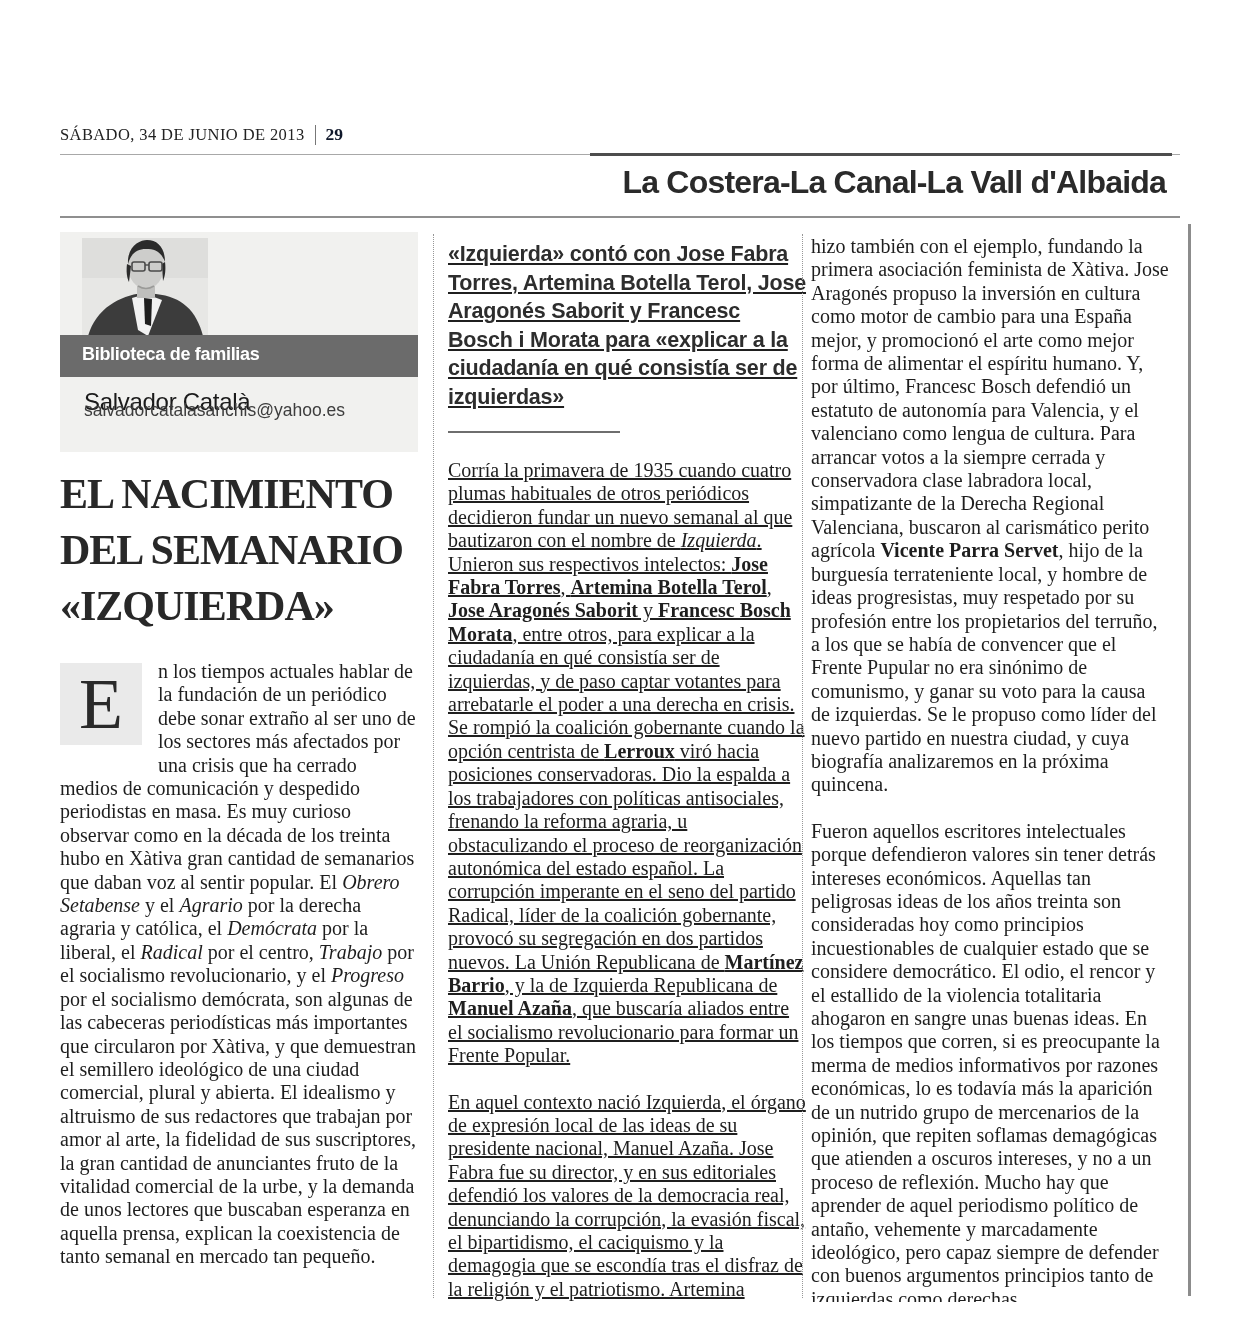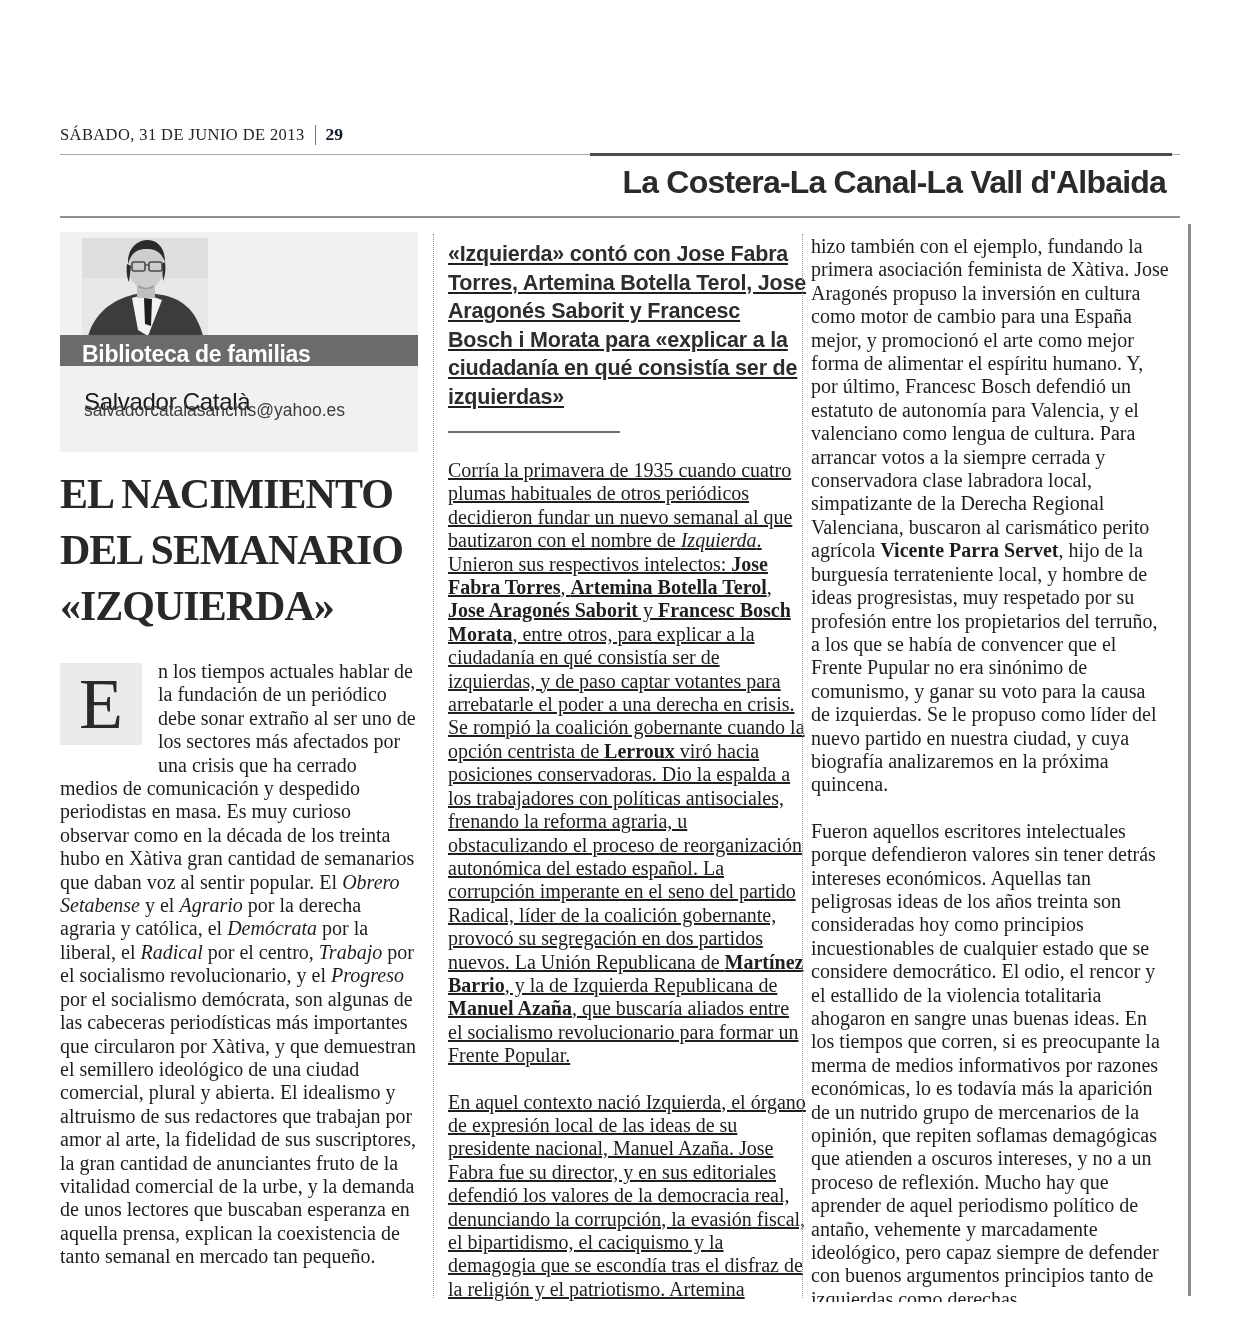--- a/index.html
+++ b/index.html
@@ -29,22 +29,22 @@
   .columns{position:absolute;top:232px;left:60px;width:1120px;height:1070px;display:flex;overflow:hidden;}
   .col{width:358px;position:relative;}
   .col2{margin-left:30px;text-decoration:underline;}
   .col3{margin-left:5px;}
   .vdiv{position:absolute;top:2px;bottom:4px;border-left:1px dotted #979797;}
   .col2 .vdiv{left:-15px;}
   .col3 .vdiv{left:-9px;}
   
   .author-box{position:relative;height:220px;background:#f1f1ef;}
   .photo{position:absolute;left:22px;top:6px;}
-  .kicker{position:absolute;top:103px;left:0;right:0;height:31px;background:#6b6b6b;
-    color:#ffffff;font-weight:bold;font-size:23px;line-height:38px;padding-left:22px;
+  .kicker{position:absolute;top:103px;left:0;right:0;height:42px;background:#6b6b6b;
+    color:#ffffff;font-weight:bold;font-size:18px;line-height:38px;padding-left:22px;
     letter-spacing:-0.3px;box-sizing:border-box;}
   .author-name{position:absolute;top:156px;left:24px;font-weight:normal;font-size:24px;
     letter-spacing:-0.3px;color:#1a1a1a;}
   .author-email{position:absolute;top:168px;left:24px;font-size:17.5px;color:#3d3d3d;}
   .headline{margin:14px 0 0 0;font-family:"Liberation Serif",serif;font-weight:bold;
     font-size:42px;line-height:56px;letter-spacing:-1px;color:#282828;}
   
   .body-text{font-family:"Liberation Serif",serif;font-size:20px;line-height:23.4px;
     color:#1e1e1e;text-align:left;}
   .col1 .body-text{margin-top:26px;}
@@ -59,21 +59,21 @@
   .intro-rule{width:172px;border-top:2px solid #6e6e6e;margin-top:20px;}
   .col2 .body-text{margin-top:26px;}
   .col3 .body-text{padding-top:3px;}
   b{font-weight:bold;} i{font-style:italic;}
 </style>
 </head>
 <body>
 
 <header class="masthead">
   <div class="dateline">
-    <span class="date">SÁBADO, 31 DE JUNIO DE 2013</span>
+    <span class="date">SÁBADO, 34 DE JUNIO DE 2013</span>
     <span class="date-sep"></span>
     <span class="pageno">29</span>
   </div>
 </header>
 <div class="masthead-rule">
   <div class="thin"></div>
   <div class="thick"></div>
 </div>
 
 <div class="section-title">La Costera-La Canal-La Vall d'Albaida</div>

